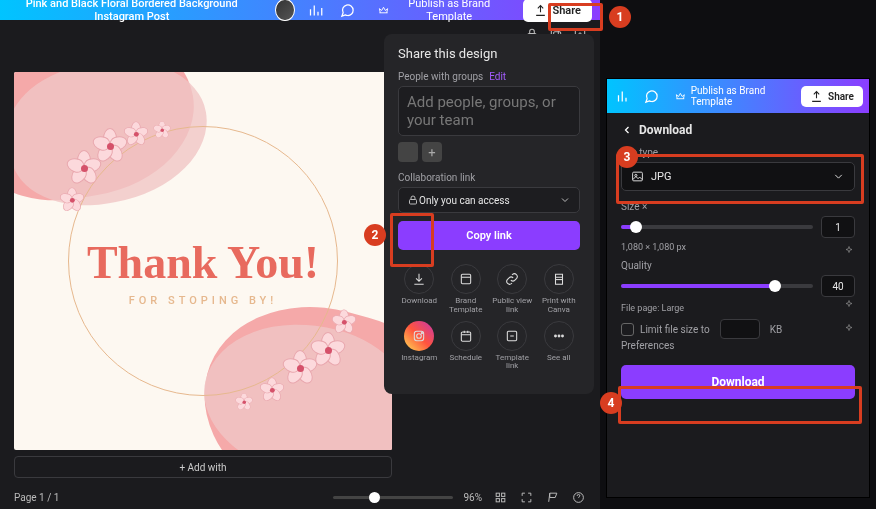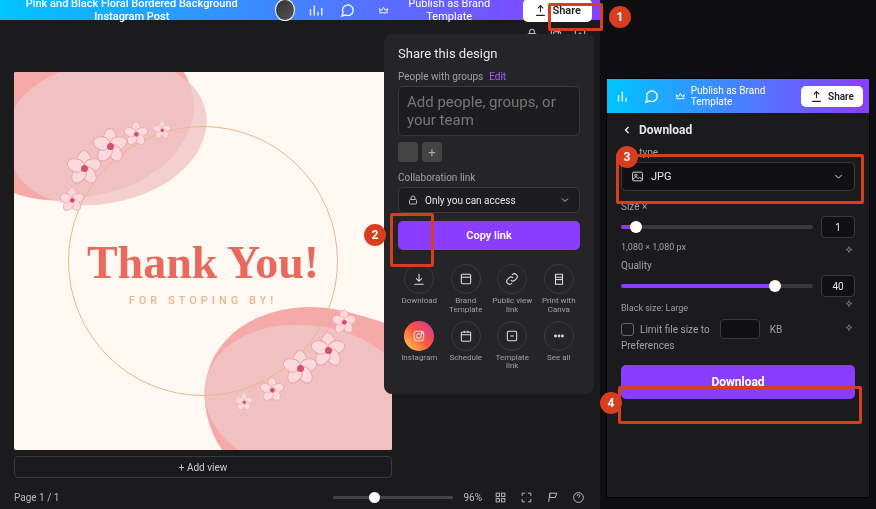--- a/index.html
+++ b/index.html
@@ -64,21 +64,21 @@
 
   
   .share-panel{position:absolute;left:384px;top:34px;width:210px;height:360px;background:var(--panel);border-radius:8px;padding:12px 14px;color:var(--text);z-index:5;}
   .share-panel h3{font-size:13px;font-weight:400;margin-bottom:10px;}
   .share-panel .sec-label{font-size:10px;color:var(--text-dim);display:flex;gap:6px;align-items:center;margin:6px 0 4px;}
   .share-panel .sec-label .edit{color:var(--purple-light);cursor:pointer;}
   .add-people{width:100%;background:#1d1d20;border:1px solid var(--border);border-radius:5px;padding:6px 8px;font-size:15px;color:#777;margin-bottom:6px;}
   .people-row{display:flex;gap:4px;margin-bottom:10px;}
   .people-row .chip{width:20px;height:20px;border-radius:4px;background:#444;}
   .people-row .chip.add{display:flex;align-items:center;justify-content:center;color:#aaa;font-size:13px;cursor:pointer;}
-  .access-select{display:flex;align-items:center;gap:6px;background:#1d1d20;border:1px solid var(--border);border-radius:5px;padding:6px 8px;font-size:10px;cursor:pointer;}
+  .access-select{display:flex;align-items:center;background:#1d1d20;border:1px solid var(--border);border-radius:5px;padding:6px 8px;font-size:10px;cursor:pointer;}
   .access-select svg{width:12px;height:12px;stroke:#bbb;fill:none;stroke-width:2;}
   .access-select .chev{margin-left:auto;}
   .copy-link{margin-top:8px;width:100%;background:var(--purple);color:#fff;border:none;border-radius:5px;padding:8px 0;font-size:11px;font-weight:600;cursor:pointer;}
   .share-grid{margin-top:14px;display:grid;grid-template-columns:repeat(4,1fr);gap:6px 4px;}
   .share-item{display:flex;flex-direction:column;align-items:center;gap:3px;cursor:pointer;}
   .share-item .circ{width:30px;height:30px;border:1px solid var(--border);border-radius:50%;display:flex;align-items:center;justify-content:center;}
   .share-item .circ svg{width:14px;height:14px;stroke:#ddd;fill:none;stroke-width:1.8;}
   .share-item .lbl{font-size:8px;color:var(--text-dim);text-align:center;line-height:1.1;}
   .share-item.ig .circ{background:linear-gradient(45deg,#fd5,#ff543e,#c837ab);border:none;}
 
@@ -242,21 +242,21 @@
         <span class="petal p2"></span>
         <span class="petal p3"></span>
         <span class="petal p4"></span>
         <span class="petal p5"></span>
       </div>
     <div class="canvas-heading">Thank You!</div>
     <div class="canvas-sub">FOR STOPING BY!</div>
   </div>
 
   <div class="add-page">
-      <span>+ Add view</span>
+      <span>+ Add with</span>
     </div>
 
   <div class="bottom-bar">
     <span>Page 1 / 1</span>
     <div style="flex:1"></div>
     <div class="zoom-track">
         <div class="zoom-thumb"></div>
       </div>
     <span>96%</span>
     <div class="ico">
@@ -453,21 +453,21 @@
       <div class="slider">
           <div class="fill" style="width:80%"></div>
           <div class="thumb" style="left:80%"></div>
         </div>
       <div class="num-box">40</div>
     </div>
     <span class="spark" style="top:186px"><svg viewBox="0 0 24 24">
           <path d="M12 3l1.5 4.5L18 9l-4.5 1.5L12 15l-1.5-4.5L6 9l4.5-1.5z"></path>
         </svg></span>
 
-    <div class="file-size">Black size: Large</div>
+    <div class="file-size">File page: Large</div>
 
     <div class="chk-row">
       <div class="chk"></div>
       <span>Limit file size to</span>
       <div class="kb-box"></div>
       <span>KB</span>
       <span class="spark" style="position:static;margin-left:auto"><svg viewBox="0 0 24 24">
             <path d="M12 3l1.5 4.5L18 9l-4.5 1.5L12 15l-1.5-4.5L6 9l4.5-1.5z"></path>
           </svg></span>
     </div>

